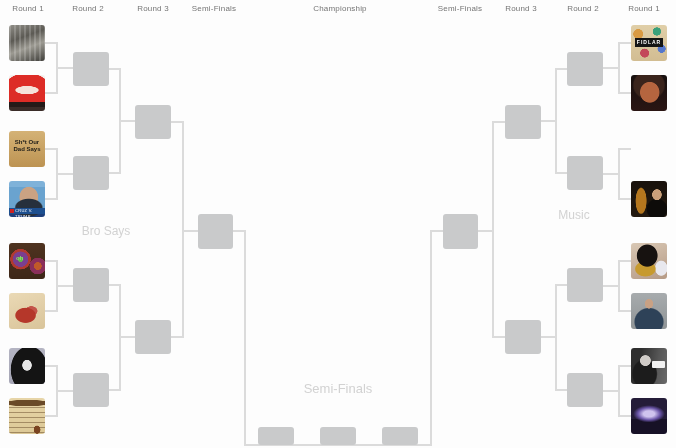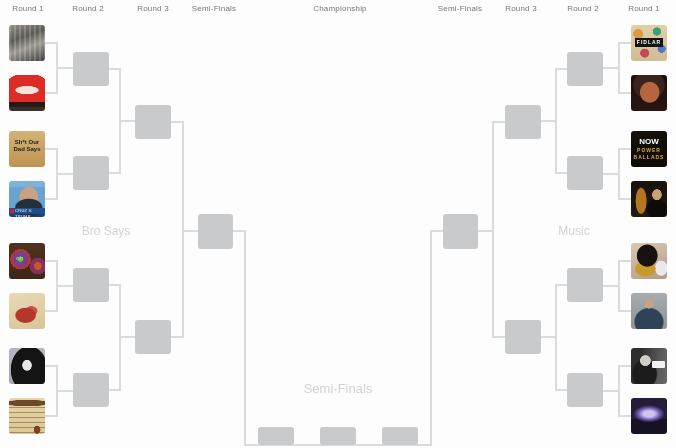--- a/index.html
+++ b/index.html
@@ -100,21 +100,21 @@
   <div class="hdr" style="left:88px">Round 2</div>
   <div class="hdr" style="left:153px">Round 3</div>
   <div class="hdr" style="left:214px">Semi-Finals</div>
   <div class="hdr" style="left:340px">Championship</div>
   <div class="hdr" style="left:460px">Semi-Finals</div>
   <div class="hdr" style="left:521px">Round 3</div>
   <div class="hdr" style="left:583px">Round 2</div>
   <div class="hdr" style="left:644px">Round 1</div>
 
   <div class="region-label" style="left:106px;top:224px">Bro Says</div>
-  <div class="region-label" style="left:574px;top:224px">Music</div>
+  <div class="region-label" style="left:574px;top:208px">Music</div>
   <div class="region-label bottom-label" style="left:338px;top:381px">Semi-Finals</div>
 
   <div class="hl" style="left:45px;top:42px;width:13px"></div>
   <div class="hl" style="left:45px;top:92px;width:13px"></div>
   <div class="hl" style="left:45px;top:148px;width:13px"></div>
   <div class="hl" style="left:45px;top:198px;width:13px"></div>
   <div class="hl" style="left:45px;top:260px;width:13px"></div>
   <div class="hl" style="left:45px;top:310px;width:13px"></div>
   <div class="hl" style="left:45px;top:365px;width:13px"></div>
   <div class="hl" style="left:45px;top:415px;width:13px"></div>
@@ -187,25 +187,20 @@
     <span class="oh-text">oh</span>
   </div>
   <div class="thumb t-l6" style="left:9px;top:293px"></div>
   <div class="thumb t-l7" style="left:9px;top:348px"></div>
   <div class="thumb t-l8" style="left:9px;top:398px"></div>
 
   <div class="thumb t-r1" style="left:631px;top:25px">
     <span class="fidlar-strip">FIDLAR</span>
   </div>
   <div class="thumb t-r2" style="left:631px;top:75px"></div>
-  <div class="thumb t-r3" style="left:631px;top:131px">
-    <span class="now">NOW</span>
-    <span class="gold">POWER</span>
-    <span class="gold">BALLADS</span>
-  </div>
   <div class="thumb t-r4" style="left:631px;top:181px"></div>
   <div class="thumb t-r5" style="left:631px;top:243px"></div>
   <div class="thumb t-r6" style="left:631px;top:293px"></div>
   <div class="thumb t-r7" style="left:631px;top:348px">
     <span class="white-label"></span>
   </div>
   <div class="thumb t-r8" style="left:631px;top:398px"></div>
 
   <div class="slot" style="left:73px;top:52px"></div>
   <div class="slot" style="left:73px;top:156px"></div>

